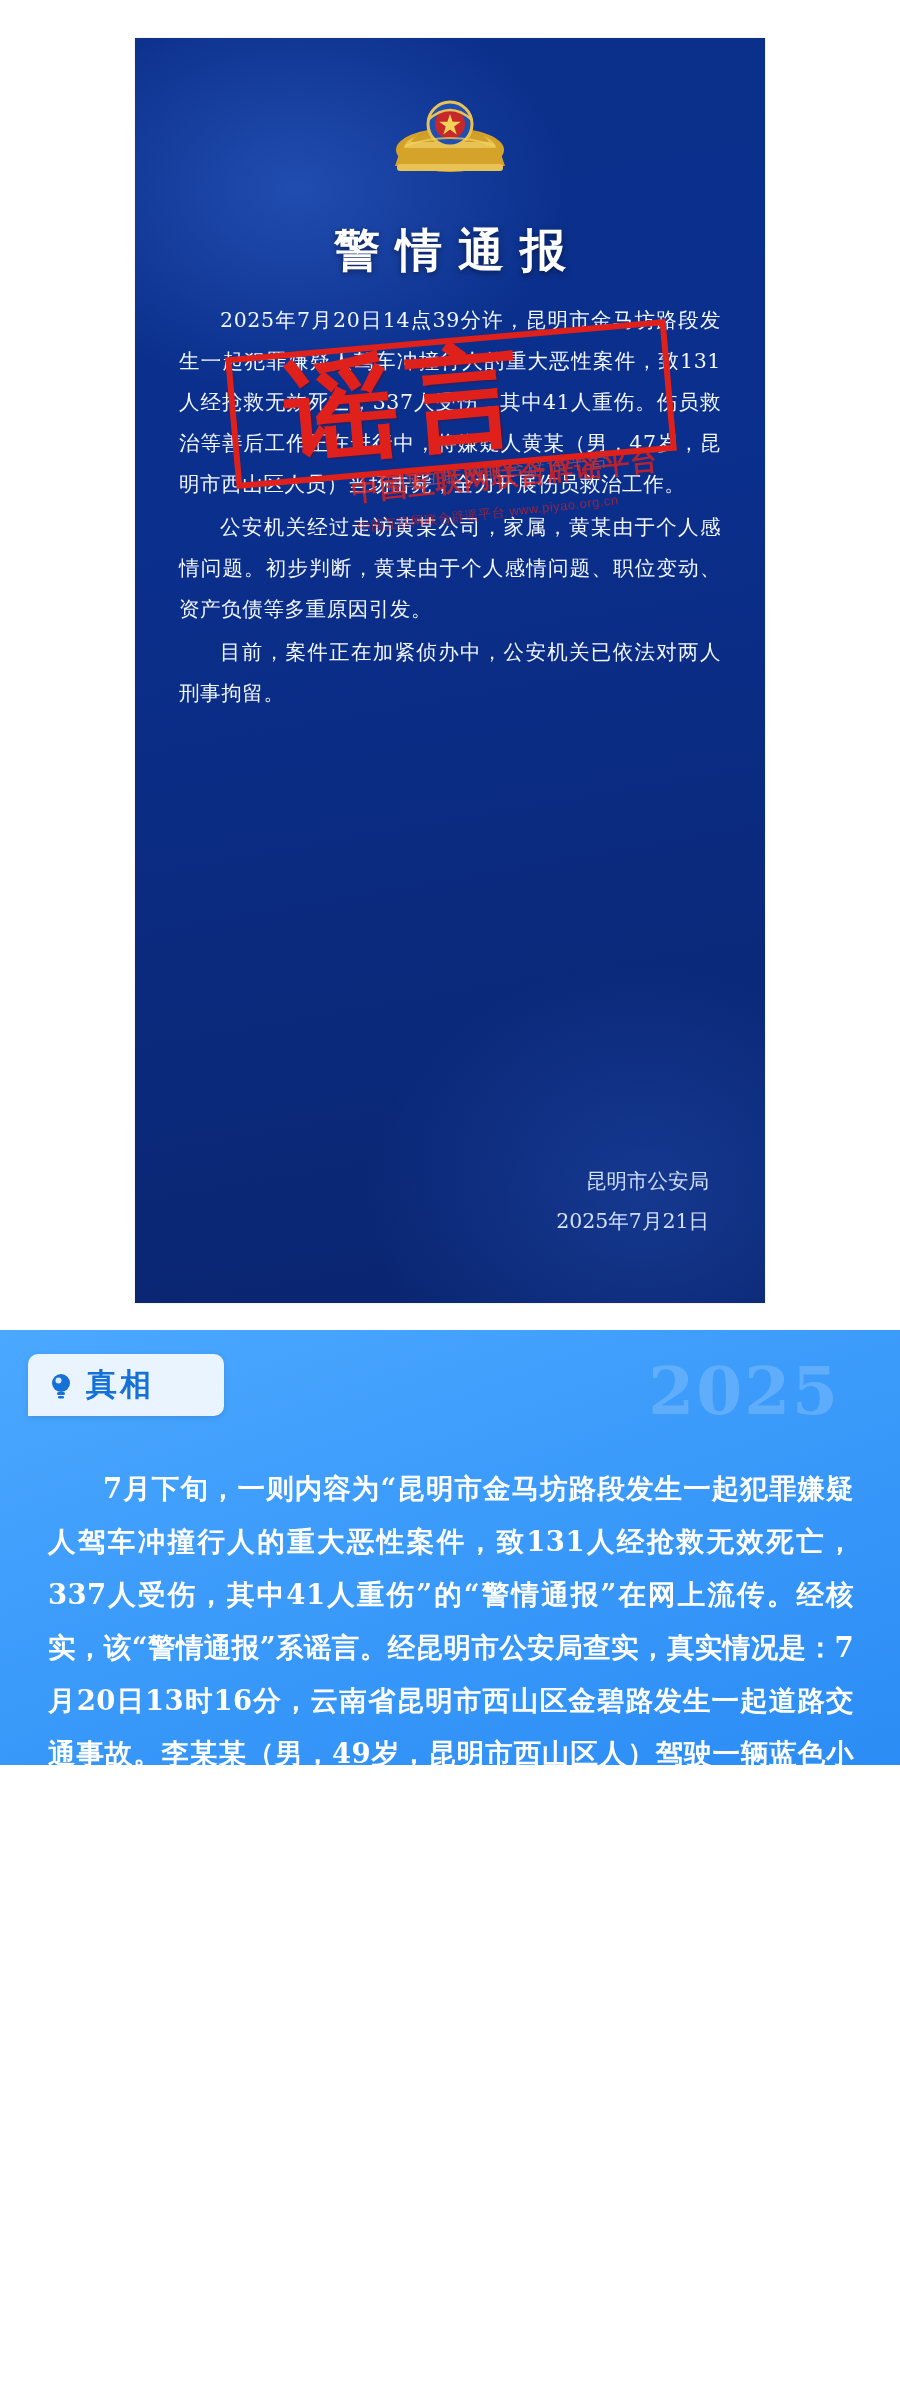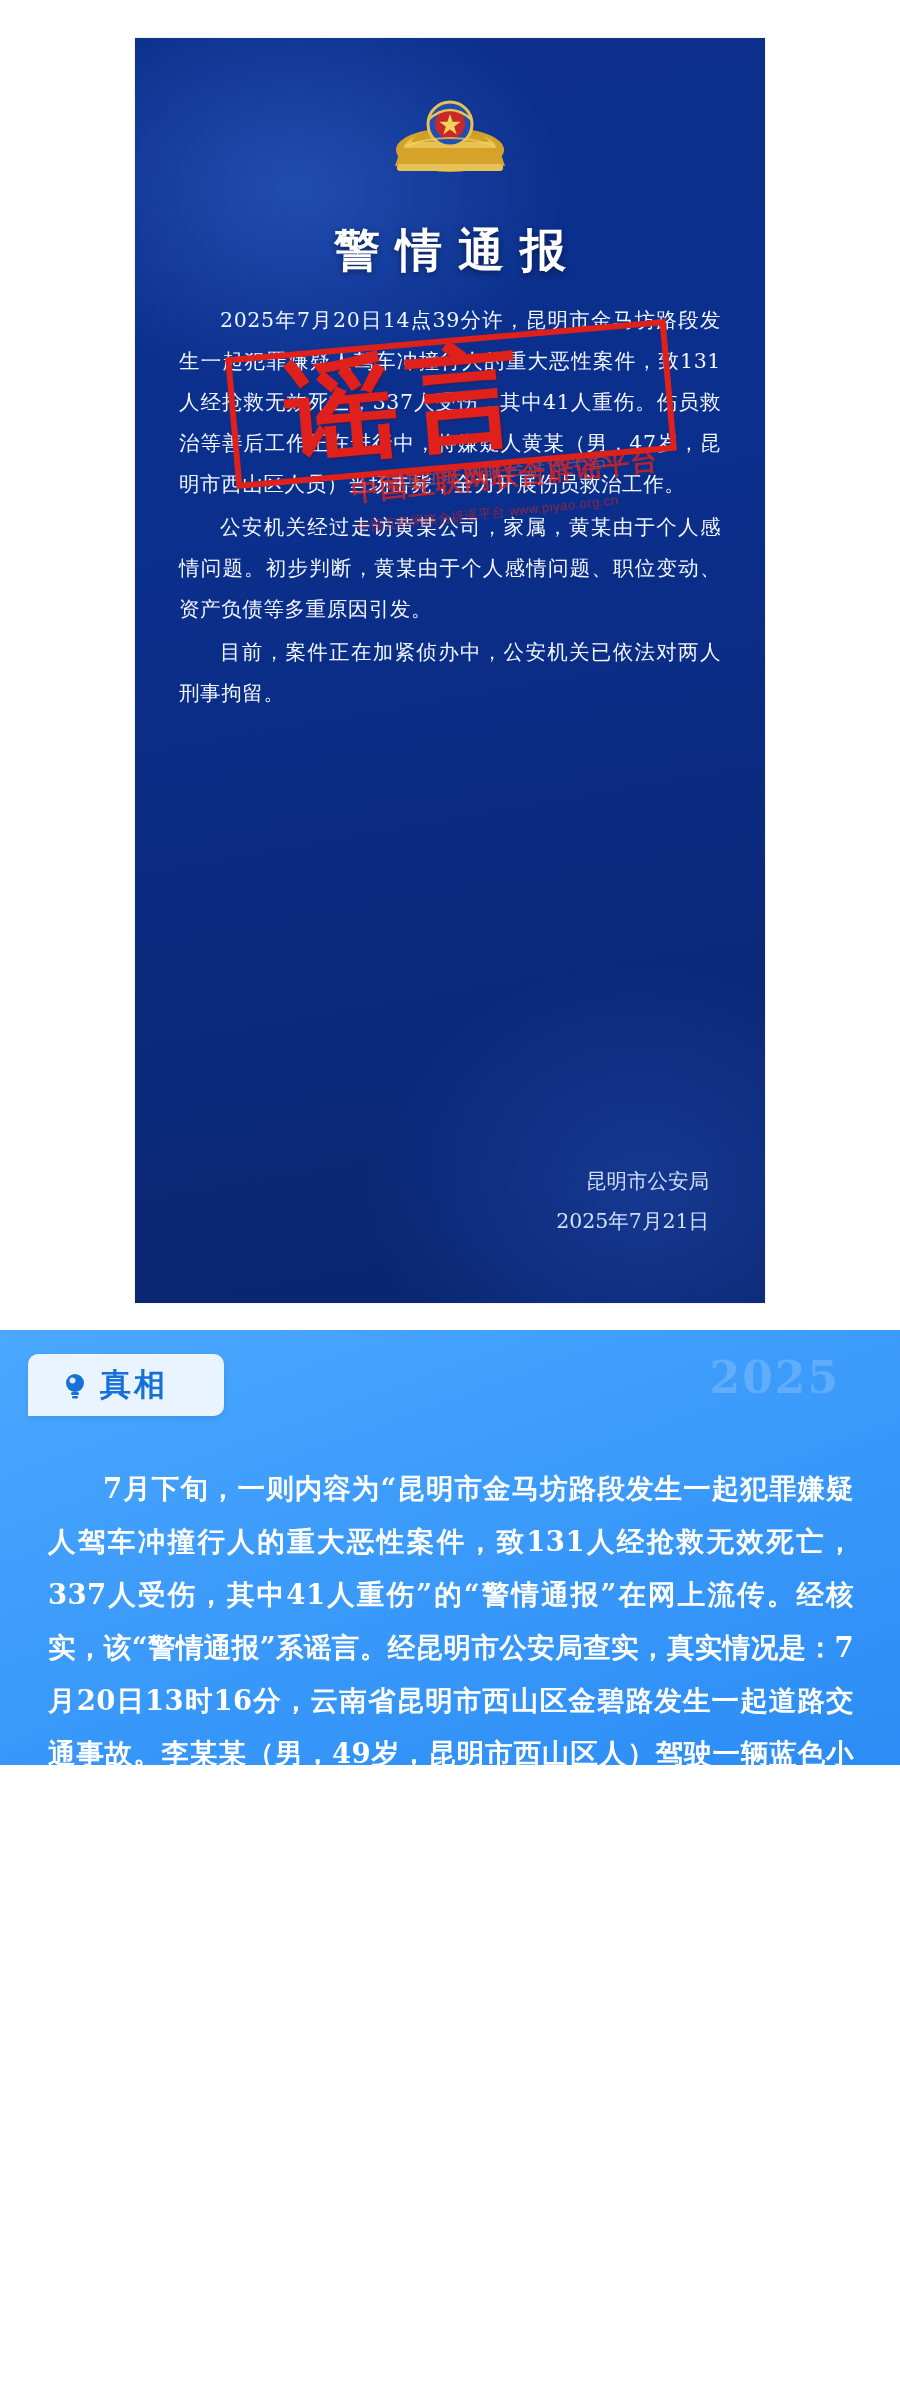--- a/index.html
+++ b/index.html
@@ -193,35 +193,35 @@
     background: linear-gradient(160deg, #4aa8ff 0%, #2b8cf5 55%, #1f7bea 100%);
     overflow: hidden;
   }
   .truth-ghost {
     position: absolute;
     right: 60px;
     top: 22px;
     color: rgba(255,255,255,0.18);
     font-family: "DejaVu Serif", "Liberation Serif", serif;
     font-weight: bold;
-    font-size: 44px;
+    font-size: 66px;
     letter-spacing: 2px;
     pointer-events: none;
   }
   .truth-tab {
     position: absolute;
     left: 28px;
     top: 24px;
     height: 62px;
     min-width: 196px;
     background: #eaf4ff;
     border-radius: 10px 10px 10px 0;
     display: flex;
     align-items: center;
-    padding: 0 22px 0 32px;
+    padding: 0 22px 0 18px;
     box-sizing: border-box;
     box-shadow: 0 2px 6px rgba(0,0,0,0.10);
   }
   .bulb-icon {
     width: 30px;
     height: 30px;
     margin-right: 10px;
     flex: 0 0 auto;
   }
   .truth-tab-label {

